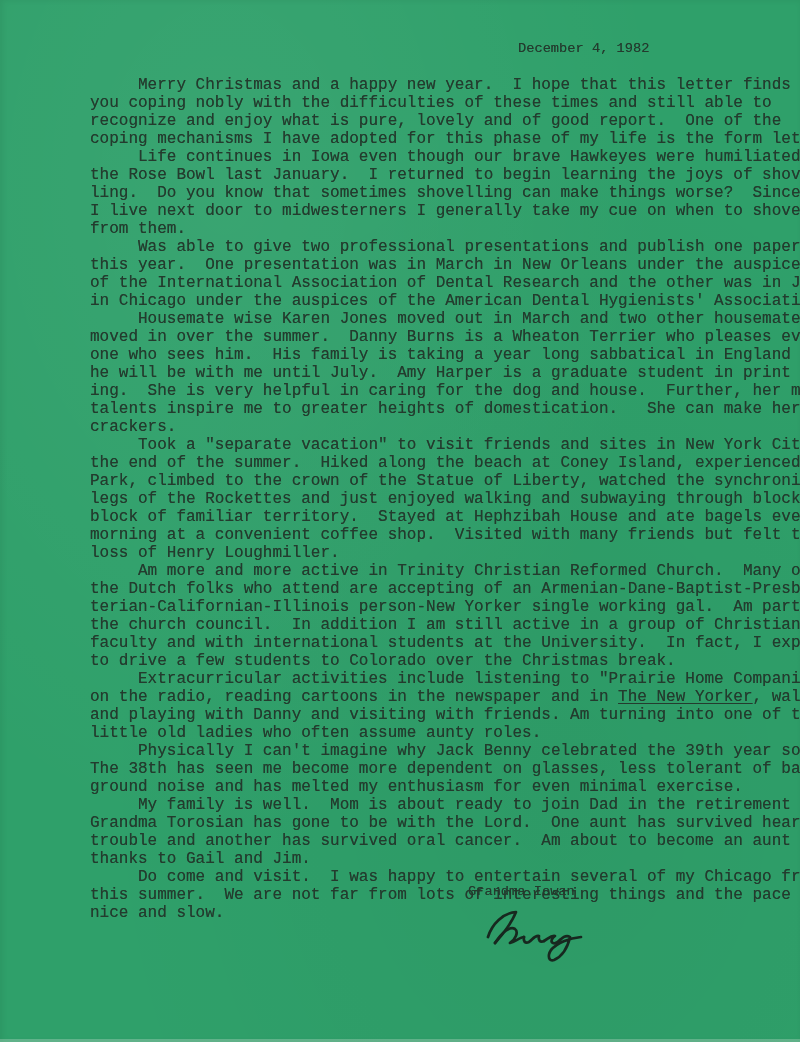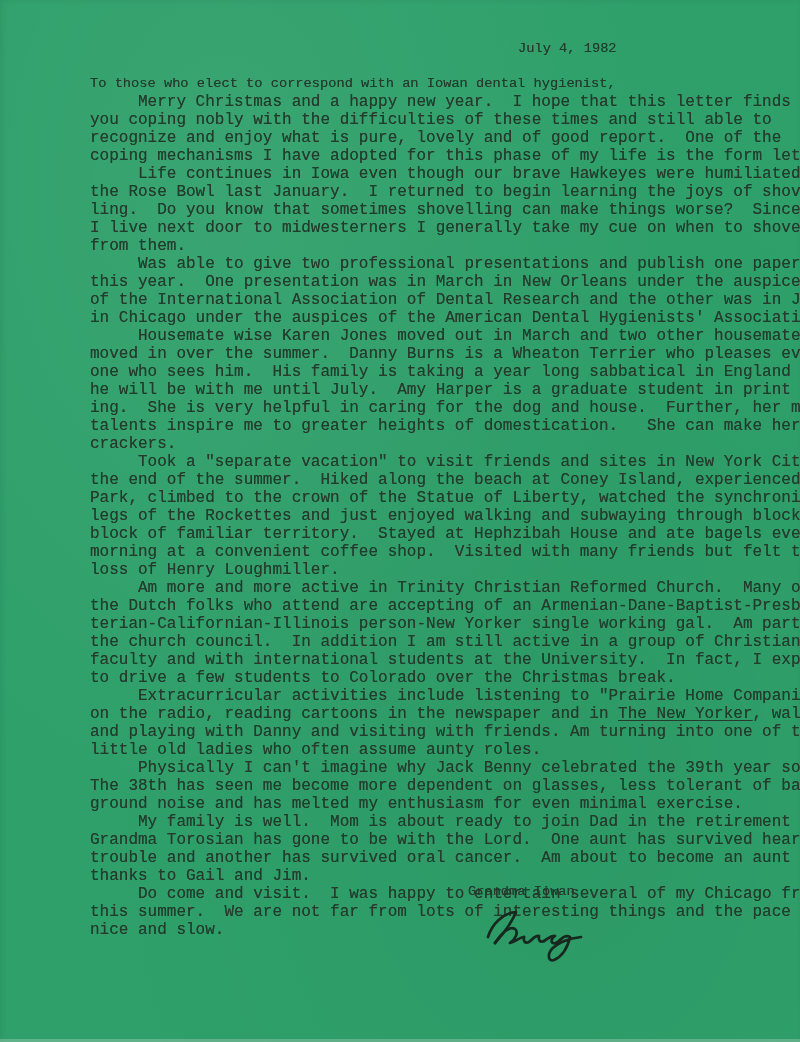--- a/index.html
+++ b/index.html
@@ -67,24 +67,23 @@
   .underlined {
     text-decoration: underline;
     text-underline-offset: 2px;
   }
 </style>
 </head>
 <body>
 
 <div class="paper">
 
-  <div class="typed date-line">July 4, 1982</div>
+  <div class="typed date-line">December 4, 1982</div>
 
   <div class="body-block">
-    <div class="typed">To those who elect to correspond with an Iowan dental hygienist,</div>
     <pre class="typed">     Merry Christmas and a happy new year.  I hope that this letter finds
 you coping nobly with the difficulties of these times and still able to
 recognize and enjoy what is pure, lovely and of good report.  One of the
 coping mechanisms I have adopted for this phase of my life is the form letter.
      Life continues in Iowa even though our brave Hawkeyes were humiliated at
 the Rose Bowl last January.  I returned to begin learning the joys of shovel-
 ling.  Do you know that sometimes shovelling can make things worse?  Since
 I live next door to midwesterners I generally take my cue on when to shovel
 from them.
      Was able to give two professional presentations and publish one paper

